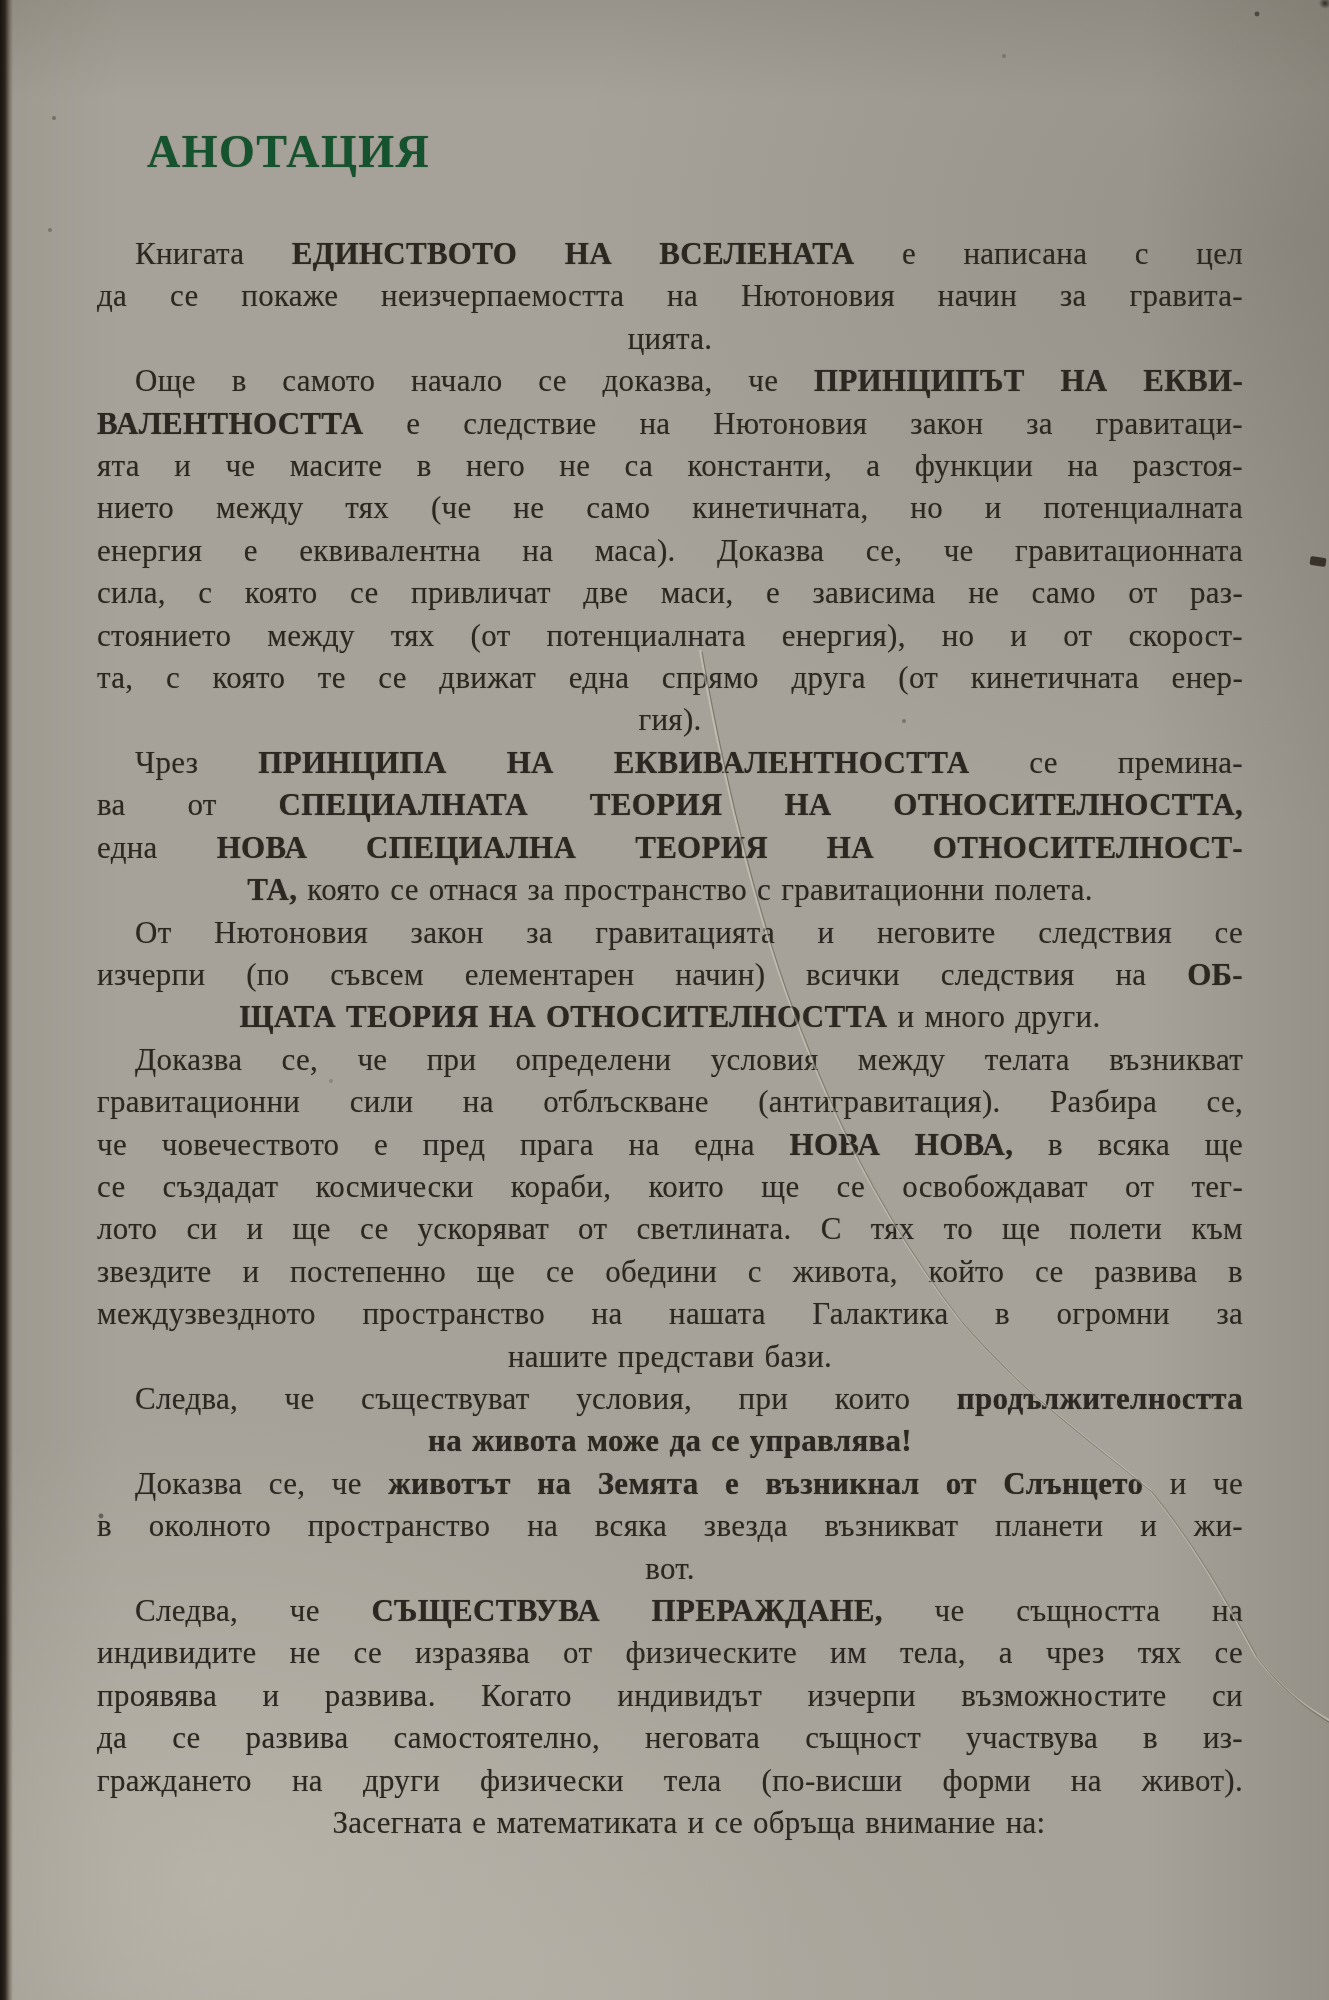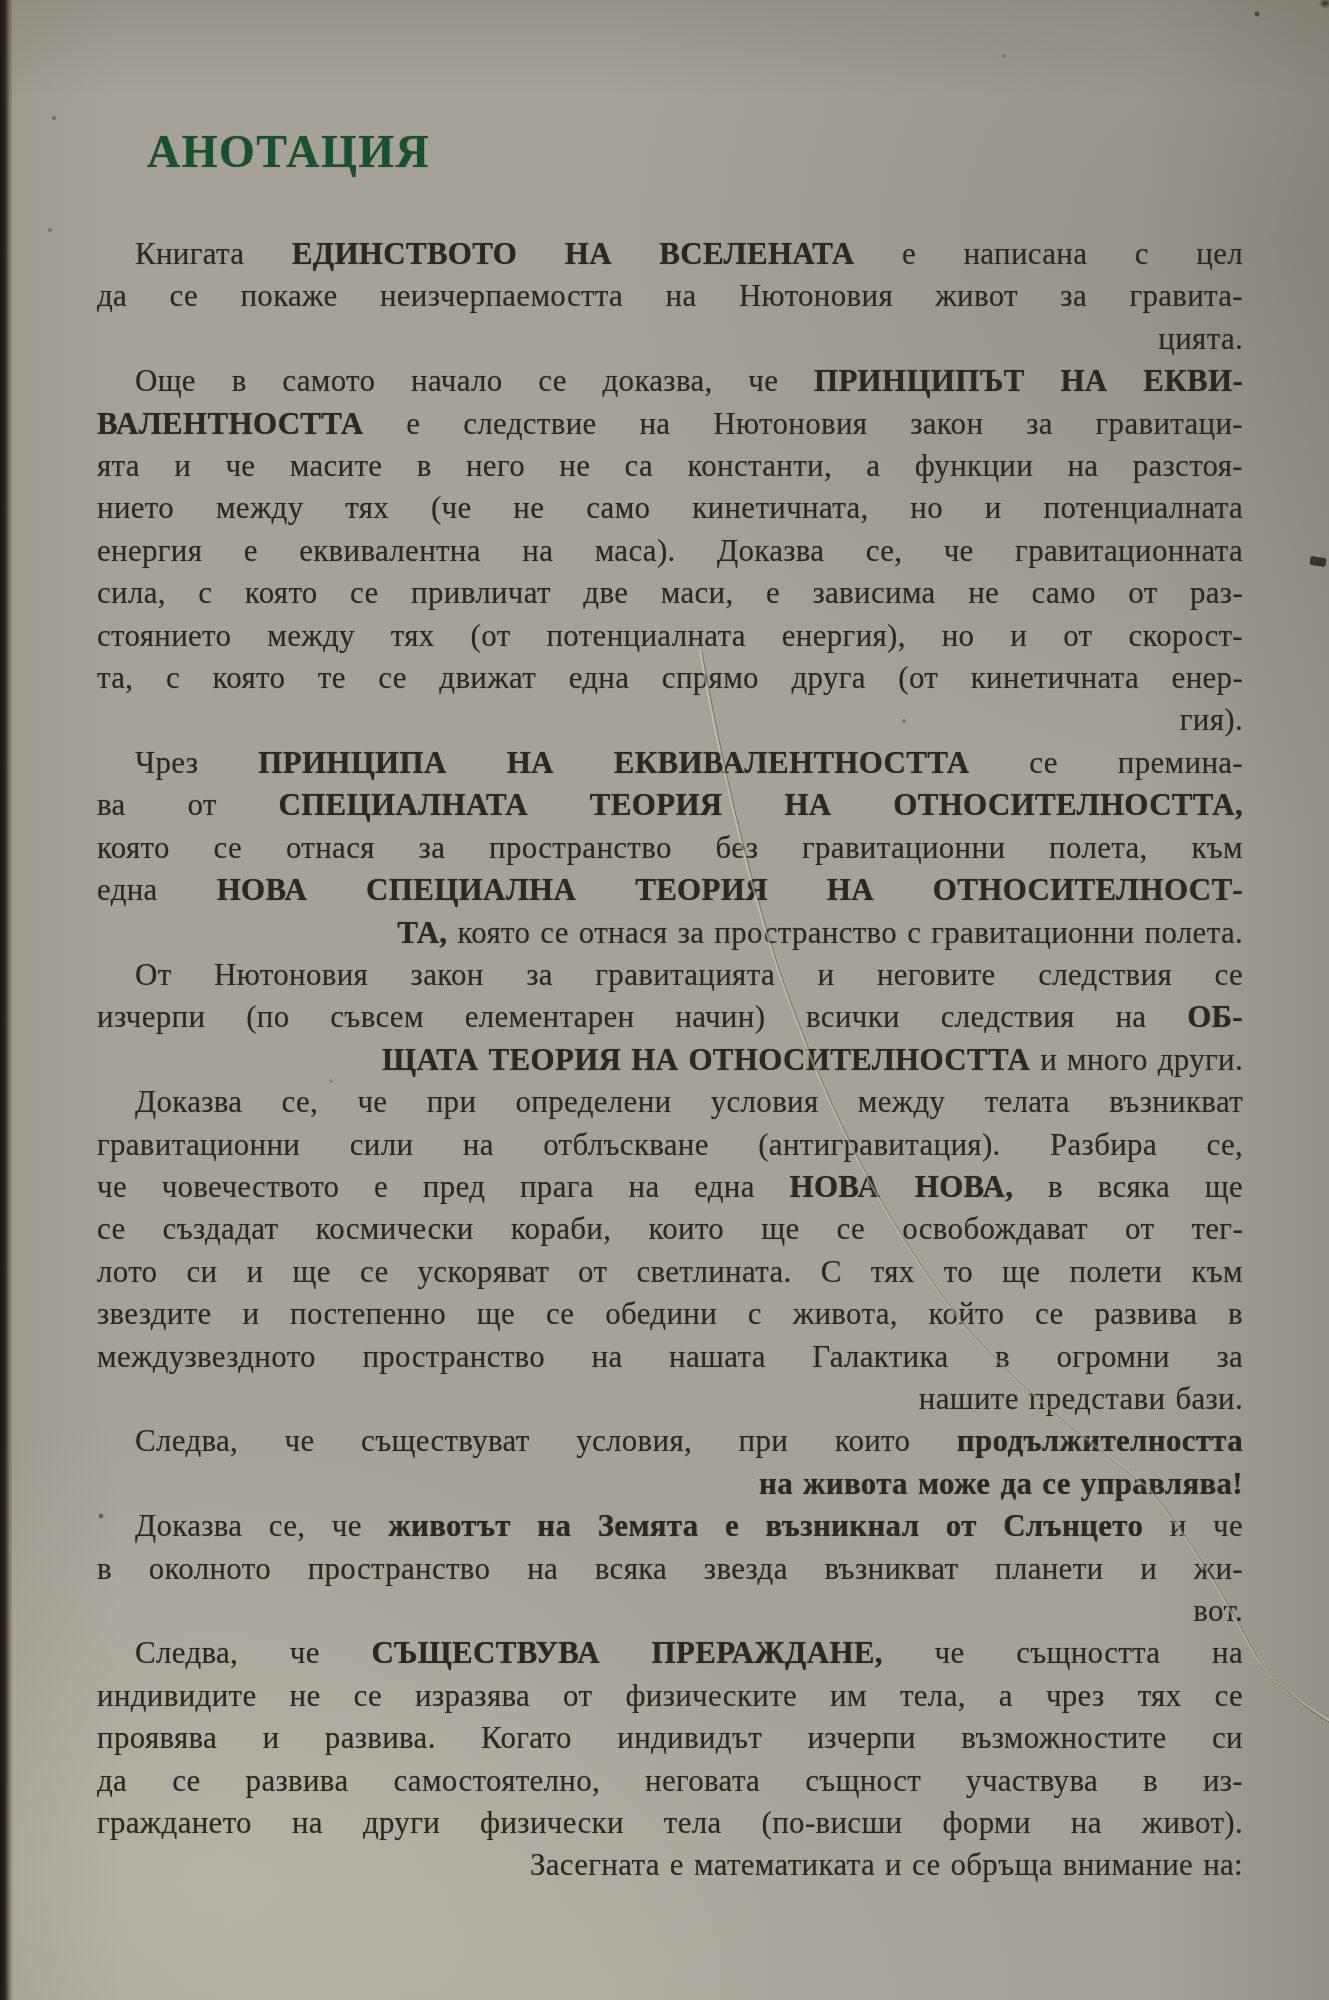--- a/index.html
+++ b/index.html
@@ -28,21 +28,21 @@
     position:absolute;left:97px;top:233px;width:1146px;z-index:2;
     color:#2c2720;font-size:31px;line-height:42.4px;letter-spacing:.3px;word-spacing:2px;
     text-shadow:0 0 1px rgba(44,39,32,.38);
   }
   .title{
     position:absolute;left:147px;top:128px;z-index:2;
     font-size:46px;line-height:48px;font-weight:700;letter-spacing:1.5px;
     color:#14532d;text-shadow:0 0 1px rgba(35,30,23,.55);
   }
   .par{margin:0;padding:0;}
-  .ln{text-align:right;white-space:normal;}
+  .ln{text-align:center;white-space:normal;}
   .ln.jst{text-align:justify;text-align-last:justify;}
   .ln.ind{text-indent:38px;}
   .b{font-weight:700;text-shadow:0 0 1px rgba(28,23,17,.6);}
   .crease{position:absolute;left:0;top:0;z-index:3;pointer-events:none;}
   .dust{
     position:absolute;left:0;top:0;width:2px;height:2px;border-radius:50%;z-index:1;
     box-shadow:
       53px 117px 0 1px rgba(60,53,43,.45),
       49px 229px 0 1px rgba(60,53,43,.38),
       100px 1515px 0 1.5px rgba(50,44,36,.55),
@@ -68,38 +68,37 @@
 <div class="dust"></div>
 <div class="edge-mark"></div>
 <div class="corner-mark"></div>
 
 <div class="title">АНОТАЦИЯ</div>
 
 <div class="txt">
   <div>
       <div class="par">
         <div class="ln ind jst"><span>Книгата </span><span class="b">ЕДИНСТВОТО НА ВСЕЛЕНАТА</span><span> е написана с цел</span></div>
-        <div class="ln jst"><span>да се покаже неизчерпаемостта на Нютоновия живот за гравита-</span></div>
+        <div class="ln jst"><span>да се покаже неизчерпаемостта на Нютоновия начин за гравита-</span></div>
         <div class="ln"><span>цията.</span></div>
       </div>
       <div class="par">
         <div class="ln ind jst"><span>Още в самото начало се доказва, че </span><span class="b">ПРИНЦИПЪТ НА ЕКВИ-</span></div>
         <div class="ln jst"><span class="b">ВАЛЕНТНОСТТА</span><span> е следствие на Нютоновия закон за гравитаци-</span></div>
         <div class="ln jst"><span>ята и че масите в него не са константи, а функции на разстоя-</span></div>
         <div class="ln jst"><span>нието между тях (че не само кинетичната, но и потенциалната</span></div>
         <div class="ln jst"><span>енергия е еквивалентна на маса). Доказва се, че гравитационната</span></div>
         <div class="ln jst"><span>сила, с която се привличат две маси, е зависима не само от раз-</span></div>
         <div class="ln jst"><span>стоянието между тях (от потенциалната енергия), но и от скорост-</span></div>
         <div class="ln jst"><span>та, с която те се движат една спрямо друга (от кинетичната енер-</span></div>
         <div class="ln"><span>гия).</span></div>
       </div>
       <div class="par">
         <div class="ln ind jst"><span>Чрез </span><span class="b">ПРИНЦИПА НА ЕКВИВАЛЕНТНОСТТА</span><span> се премина-</span></div>
         <div class="ln jst"><span>ва от </span><span class="b">СПЕЦИАЛНАТА ТЕОРИЯ НА ОТНОСИТЕЛНОСТТА,</span></div>
-        <div class="ln jst"><span>която се отнася за пространство без гравитационни полета, към</span></div>
         <div class="ln jst"><span>една </span><span class="b">НОВА СПЕЦИАЛНА ТЕОРИЯ НА ОТНОСИТЕЛНОСТ-</span></div>
         <div class="ln"><span class="b">ТА,</span><span> която се отнася за пространство с гравитационни полета.</span></div>
       </div>
       <div class="par">
         <div class="ln ind jst"><span>От Нютоновия закон за гравитацията и неговите следствия се</span></div>
         <div class="ln jst"><span>изчерпи (по съвсем елементарен начин) всички следствия на </span><span class="b">ОБ-</span></div>
         <div class="ln"><span class="b">ЩАТА ТЕОРИЯ НА ОТНОСИТЕЛНОСТТА</span><span> и много други.</span></div>
       </div>
       <div class="par">
         <div class="ln ind jst"><span>Доказва се, че при определени условия между телата възникват</span></div>

